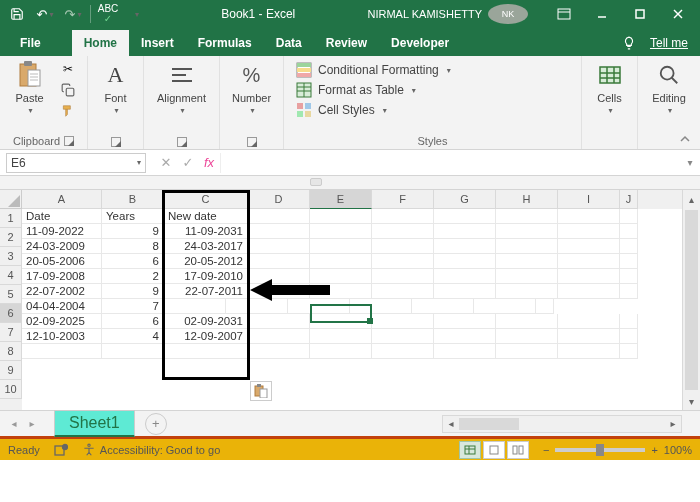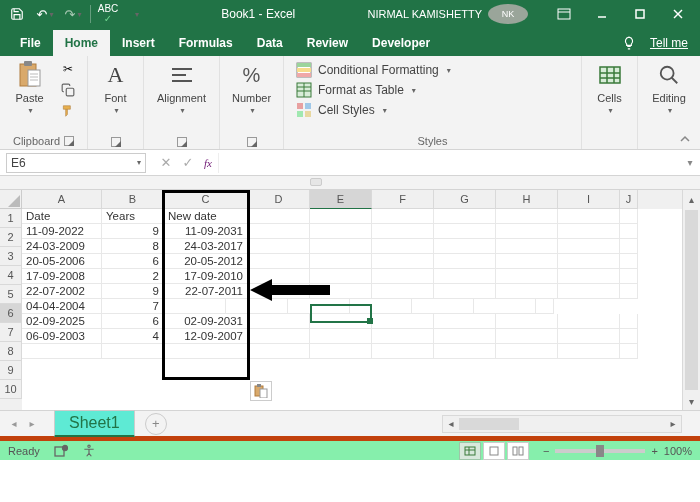--- a/index.html
+++ b/index.html
@@ -13,21 +13,21 @@
   .titlebar .spacer { flex: 1; }
   .titlebar .title { color: #fff; font-size: 12px; }
   .titlebar .right { display: flex; align-items: center; gap: 2px; }
   .user { display: flex; align-items: center; gap: 6px; color: #fff; font-size: 11px; margin-right: 16px; }
   .avatar { width: 40px; height: 20px; border-radius: 50%; background: #9aa59a; display: flex; align-items: center; justify-content: center; font-size: 9px; color: #fff; }
   .win-btn { width: 36px; height: 28px; display: flex; align-items: center; justify-content: center; color: #fff; }
 
   
   .tabs { background: #217346; height: 28px; display: flex; align-items: flex-end; padding-left: 8px; }
   .tab { padding: 6px 12px; color: #fff; font-size: 12px; font-weight: bold; }
-  .tab.active { background: #f3f3f3; color: #217346; }
+  .tab.active { background: #f3f3f3; color: #217346; margin-left: 19px; }
   .tabs .spacer { flex: 1; }
   .tellme { display: flex; align-items: center; gap: 14px; color: #fff; padding: 6px 12px; text-decoration: underline; }
   .bulb { width: 14px; height: 14px; }
 
   
   .ribbon { background: #f3f3f3; border-bottom: 1px solid #d4d4d4; height: 94px; display: flex; position: relative; }
   .group { border-right: 1px solid #e1e1e1; padding: 4px 8px 2px 8px; display: flex; flex-direction: column; justify-content: space-between; }
   .group-content { display: flex; align-items: flex-start; gap: 6px; flex: 1; }
   .group-label { text-align: center; font-size: 11px; color: #666; padding-top: 2px; display: flex; justify-content: center; align-items: center; gap: 4px; }
   .dlauncher { width: 10px; height: 10px; border: 1px solid #999; position: relative; }
@@ -43,21 +43,21 @@
   .style-row { display: flex; align-items: center; gap: 6px; font-size: 12px; color: #444; padding: 2px 4px; }
   .style-icon { width: 16px; height: 16px; }
 
   .collapse-caret { position: absolute; right: 8px; bottom: 4px; font-size: 12px; color: #888; }
 
   
   .formula-row { display: flex; align-items: center; height: 26px; border-bottom: 1px solid #d4d4d4; background: #fff; }
   .namebox { width: 140px; border: 1px solid #ccc; margin: 2px 4px 2px 6px; height: 20px; display: flex; align-items: center; padding: 0 4px; font-size: 12px; color: #444; justify-content: space-between; background: #fff; }
   .fx-btns { display: flex; gap: 2px; padding: 0 6px; color: #aaa; }
   .fx-btn { width: 20px; height: 20px; display: flex; align-items: center; justify-content: center; font-size: 13px; }
-  .fx-label { font-style: italic; color: #701a75; font-size: 11px; padding-right: 6px; font-family: Liberation Serif, serif; }
+  .fx-label { font-style: italic; color: #ec4899; font-size: 13px; padding-right: 6px; }
   .formula-input { flex: 1; height: 20px; border-left: 1px solid #eee; padding: 0 6px; }
   .fbar-expand { width: 20px; text-align: center; color: #888; font-size: 10px; }
 
   .thin-strip { height: 14px; background: #f3f3f3; border-bottom: 1px solid #d4d4d4; position: relative; }
   .thin-strip .bump { position: absolute; left: 310px; top: 2px; width: 12px; height: 8px; background: #e6e6e6; border: 1px solid #ccc; border-radius: 2px; }
 
   
   .grid-wrap { display: flex; height: 220px; }
   .rowhdrs { width: 22px; background: #f0f0f0; }
   .rowhdr { height: 19px; border-bottom: 1px solid #d9d9d9; border-right: 1px solid #d9d9d9; font-size: 11px; color: #555; display: flex; align-items: center; justify-content: center; }
@@ -99,21 +99,21 @@
   .sheet-nav span { width: 16px; text-align: center; font-size: 10px; }
   .sheet-tab { background: #5eead4; border: 1px solid #ccc; border-bottom: 2px solid #217346; padding: 3px 14px; font-size: 16px; color: #217346; margin-left: 8px; }
   .sheet-add { width: 22px; height: 22px; border: 1px solid #ccc; border-radius: 50%; margin-left: 10px; display: flex; align-items: center; justify-content: center; color: #888; font-size: 13px; }
   .sheet-spacer { flex: 1; }
   .hscroll { width: 240px; height: 18px; background: #f0f0f0; border: 1px solid #d9d9d9; display: flex; align-items: center; margin-right: 18px; }
   .hscroll .sbtn { width: 16px; text-align: center; font-size: 10px; color: #666; }
   .hscroll .track { flex: 1; height: 100%; position: relative; }
   .hscroll .thumb { position: absolute; left: 0; top: 2px; bottom: 2px; width: 60px; background: #d9d9d9; }
 
   
-  .status { height: 24px; background: #86efac; border-top: 5px solid #c2410c; display: flex; align-items: center; font-size: 11px; color: #555; padding: 0 8px; gap: 14px; }
+  .status { height: 24px; background: #eab308; border-top: 3px solid #c2410c; display: flex; align-items: center; font-size: 11px; color: #555; padding: 0 8px; gap: 14px; }
   .status .spacer { flex: 1; }
   .viewbtns { display: flex; gap: 2px; }
   .viewbtn { width: 22px; height: 18px; border: 1px solid #ccc; background: #fff; display: flex; align-items: center; justify-content: center; }
   .viewbtn.active { background: #d8e8dc; border-color: #9ec5a8; }
   .zoom { display: flex; align-items: center; gap: 6px; }
   .zslider { width: 90px; height: 4px; background: #ccc; position: relative; }
   .zslider .knob { position: absolute; left: 50%; top: -4px; width: 8px; height: 12px; background: #888; transform: translateX(-50%); }
 
   svg { display: block; }
 </style>
@@ -485,21 +485,21 @@
           <div class="cell cC r">02-09-2031</div>
           <div class="cell cD"></div>
           <div class="cell cE"></div>
           <div class="cell cF"></div>
           <div class="cell cG"></div>
           <div class="cell cH"></div>
           <div class="cell cI"></div>
           <div class="cell cJ"></div>
         </div>
       <div class="row">
-          <div class="cell cA">06-09-2003</div>
+          <div class="cell cA">12-10-2003</div>
           <div class="cell cB r">4</div>
           <div class="cell cC r">12-09-2007</div>
           <div class="cell cD"></div>
           <div class="cell cE"></div>
           <div class="cell cF"></div>
           <div class="cell cG"></div>
           <div class="cell cH"></div>
           <div class="cell cI"></div>
           <div class="cell cJ"></div>
         </div>
@@ -566,20 +566,21 @@
       <svg width="14" height="14" viewBox="0 0 14 14" fill="none" stroke="#666" stroke-width="1.3">
         <rect x="1" y="3" width="9" height="9"></rect>
         <circle cx="11" cy="4" r="2.5" fill="#666"></circle>
       </svg>
     </span>
   <span style="display:flex;align-items:center;gap:4px">
     <svg width="14" height="14" viewBox="0 0 24 24" fill="none" stroke="#666" stroke-width="2">
         <circle cx="12" cy="4" r="2"></circle>
         <path d="M4 9h16M12 9v7m-4 5l4-5 4 5"></path>
       </svg>
+    <span>Accessibility: Good to go</span>
   </span>
   <div class="spacer"></div>
   <div class="viewbtns">
     <div class="viewbtn active">
         <svg width="12" height="10" fill="none" stroke="#3a7a3a" stroke-width="1">
           <rect x="1" y="1" width="10" height="8"></rect>
           <line x1="1" y1="4" x2="11" y2="4"></line>
           <line x1="5" y1="1" x2="5" y2="9"></line>
         </svg>
       </div>

